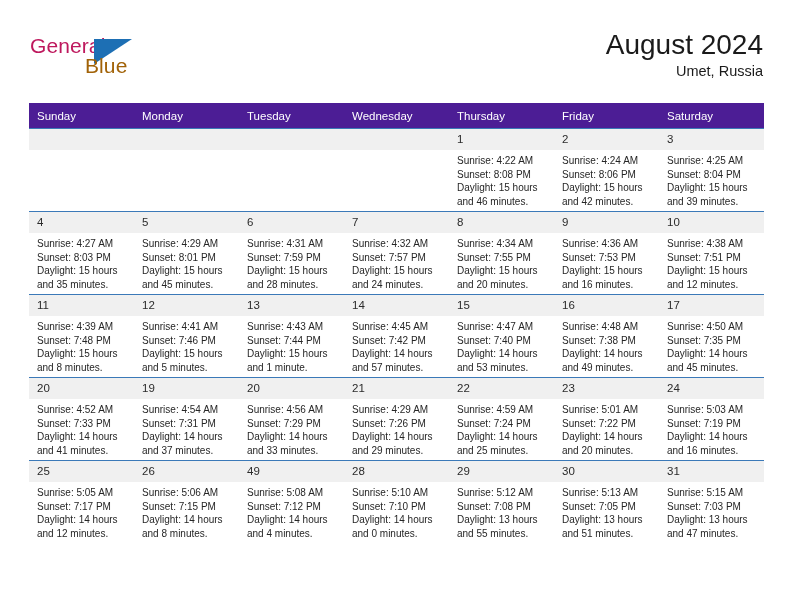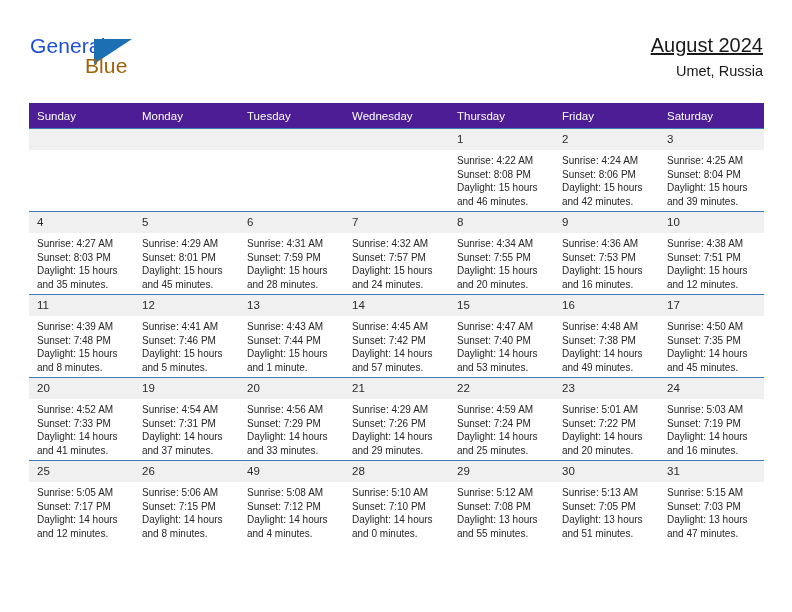--- a/index.html
+++ b/index.html
@@ -37,21 +37,21 @@
     top: 34px;
     width: 180px;
     height: 48px;
   }
   .logo-general {
     position: absolute;
     left: 0;
     top: 0;
     font-size: 21px;
     letter-spacing: 0.1px;
-    color: #1d4ed8;
+    color: #be185d;
     line-height: 24px;
   }
   .logo-blue {
     position: absolute;
     left: 55px;
     top: 20px;
     font-size: 21px;
     letter-spacing: 0.1px;
     color: #a16207;
     line-height: 24px;
@@ -66,26 +66,25 @@
     border-bottom: 25px solid transparent;
   }
 
   .title-block {
     position: absolute;
     right: 29px;
     top: 28px;
     text-align: right;
   }
   .cal-title {
-    font-size: 20px;
+    font-size: 28px;
     font-weight: normal;
     color: #1a1a1a;
     line-height: 34px;
     white-space: nowrap;
-    text-decoration: underline;
   }
   .cal-subtitle {
     font-size: 14.5px;
     color: #1a1a1a;
     line-height: 18px;
     white-space: nowrap;
   }
 
   
   .calendar {

